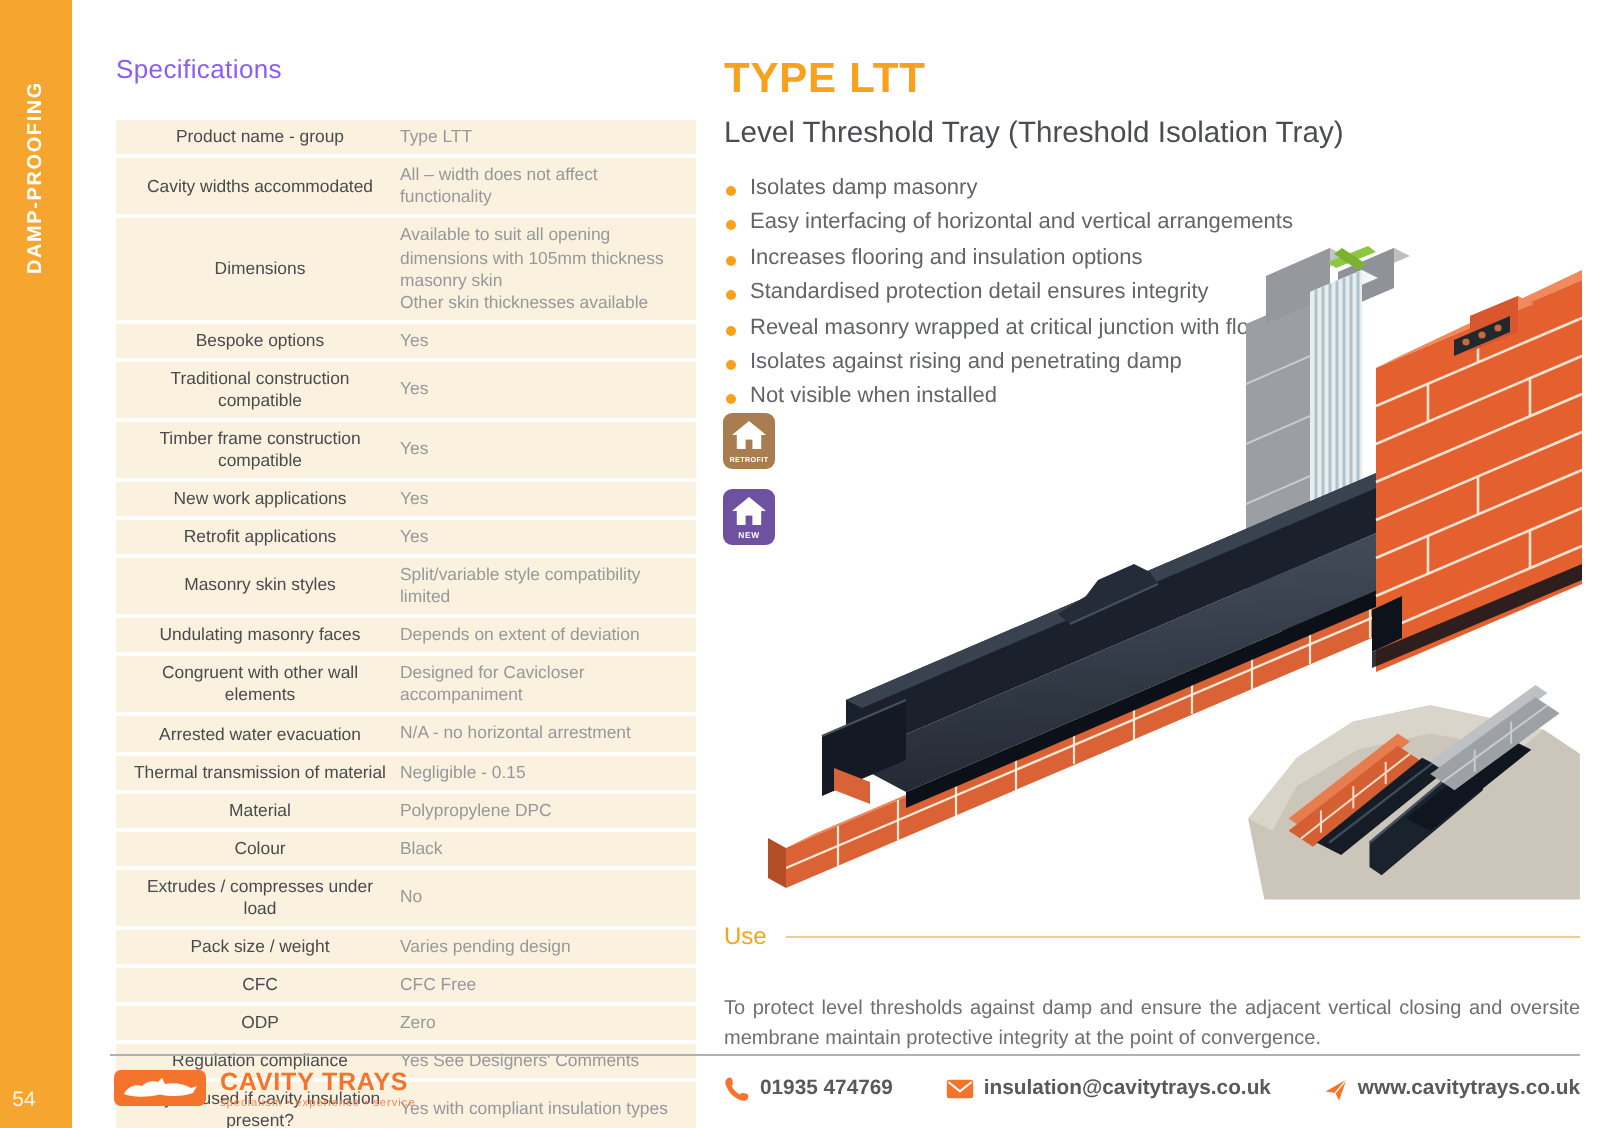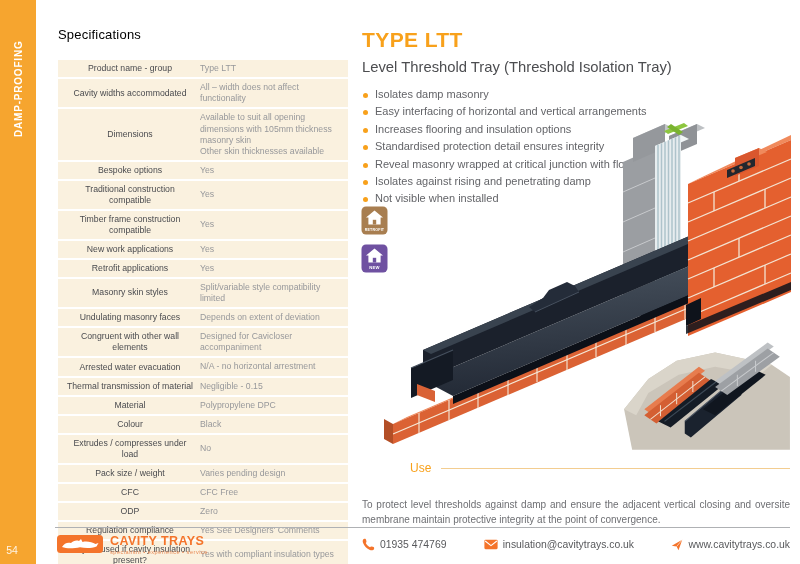--- a/index.html
+++ b/index.html
@@ -10,21 +10,21 @@
   
   .cat-bar { position:absolute; left:0; top:0; width:36px; height:564px; background:#F6A52F; }
   .cat-label { position:absolute; top:24px; left:0; width:36px; height:130px;
     display:flex; align-items:center; justify-content:center;
     writing-mode:vertical-rl; transform:rotate(180deg);
     color:#ffffff; font-size:10px; font-weight:bold; letter-spacing:0.8px; }
   .page-num { position:absolute; bottom:8px; left:0; width:24px; text-align:center;
     color:rgba(255,255,255,0.88); font-size:10.5px; }
 
   
-  .spec-head { position:absolute; left:58px; top:27px; font-size:13px; color:#000000; letter-spacing:0.2px; }
+  .spec-head { position:absolute; left:58px; top:27px; font-size:13px; color:#8b5cf6; letter-spacing:0.2px; }
   .spec-table { position:absolute; left:58px; top:60px; width:290px; }
   .spec-row { display:grid; grid-template-columns:134px 1fr; background:#FAF1DF;
     border-bottom:2px solid #ffffff; padding:3px 8px; align-items:center; }
   .spec-row:last-child { border-bottom:none; }
   .spec-label { font-size:8.7px; color:#4A4B4F; line-height:1.25; padding-right:6px;text-align:center; }
   .spec-value { font-size:8.7px; color:#97989B; line-height:1.28; white-space:pre-line; }
 
   
   .title { position:absolute; left:362px; top:28px; font-size:21px; font-weight:bold;
     color:#F8A11B; letter-spacing:0.4px; }
@@ -35,34 +35,34 @@
     border-radius:50%; background:#F8A11B; }
 
   .badges { position:absolute; left:361px; top:206px; display:flex; flex-direction:column; gap:9px; }
   .badge { width:27px; height:29px; }
 
   .illus-main { position:absolute; left:383px; top:122px; width:412px; height:338px; }
   .illus-inset { position:absolute; left:618px; top:316px; width:177px; height:142px; }
 
   
   .use-wrap { position:absolute; left:362px; top:461px; width:428px; }
-  .use-head-row { display:flex; align-items:center;margin-left:48px; }
+  .use-head-row { display:flex; align-items:center; }
   .use-head { font-size:12px; color:#F8A11B; }
   .use-rule { flex:1; height:1px; background:#F3CD90; margin-left:10px; }
   .use-text { margin-top:22px; font-size:10px; color:#6E6F73; line-height:1.52; text-align:justify; }
 
   
   .footer-rule { position:absolute; left:55px; top:527px; width:735px; height:1px; background:#AFB1B4; }
   .footer-left { position:absolute; left:57px; top:535px; display:flex; align-items:flex-start; gap:7px; }
   .logo-mark { width:46px; height:18px; }
   .brand-block { display:flex; flex-direction:column; }
   .brand-name { font-size:12.5px; font-weight:bold; color:#F4742B; letter-spacing:0.4px; line-height:12px; }
   .brand-tagline { font-size:5.6px; color:#E98A55; letter-spacing:0.5px; margin-top:2px; }
   .contacts { position:absolute; left:362px; top:538px; width:428px; display:flex;
-    justify-content:space-between; align-items:center; }
+    justify-content:space-between; align-items:center;font-weight:bold; }
   .contact { display:flex; align-items:center; gap:5px; font-size:10.4px; color:#58595C; }
   .contact svg { display:block; }
 </style>
 </head>
 <body>
 
 <div class="page">
 
   <div class="cat-bar">
     <div class="cat-label">DAMP-PROOFING</div>

